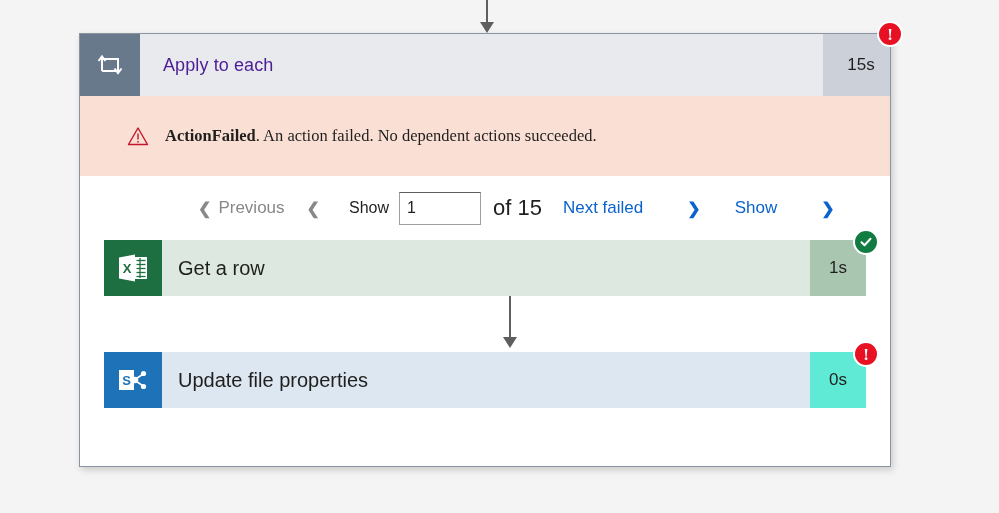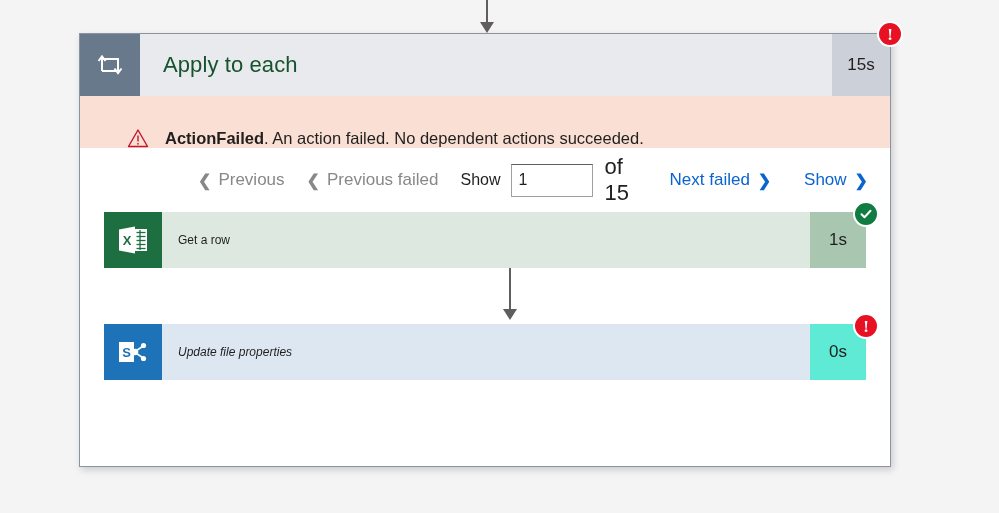--- a/index.html
+++ b/index.html
@@ -70,33 +70,34 @@
   }
   .header-title-cell {
     flex: 1 1 auto;
     background: #e9eaee;
     display: flex;
     align-items: center;
     padding-left: 23px;
     box-sizing: border-box;
   }
   .header-title {
-    font-size: 22px;
-    color: #14532d;
+    font-size: 18px;
+    color: #4c1d95;
     letter-spacing: 0.1px;
   }
   .header-duration-cell {
     width: 58px;
     flex: 0 0 58px;
     background: #ccd1d9;
     display: flex;
     align-items: center;
     justify-content: center;
     font-size: 17px;
     color: #201f1e;
+    padding-left: 9px;
   }
 
   
   .badge {
     position: absolute;
     width: 26px;
     height: 26px;
     border-radius: 50%;
     display: flex;
     align-items: center;
@@ -114,25 +115,26 @@
   }
   .badge-success {
     background: #107c41;
     color: #ffffff;
   }
   .badge-header-pos { right: -13px; top: -13px; }
 
   
   .error-banner {
     background: #fadfd5;
-    height: 52px;
-    display: flex;
-    align-items: flex-end;
+    height: 80px;
+    display: flex;
+    align-items: center;
     padding-left: 47px;
     box-sizing: border-box;
+    font-family: Liberation Serif, serif;
   }
   .warn-icon {
     margin-right: 16px;
     display: block;
   }
   .error-text {
     font-size: 16.5px;
     color: #201f1e;
   }
   .error-text b { font-weight: bold; }
@@ -147,21 +149,21 @@
     background: #ffffff;
   }
   .pager-btn {
     display: inline-flex;
     align-items: center;
     font-size: 17px;
     margin-right: 22px;
     white-space: nowrap;
   }
   .pager-btn.disabled { color: #8a8886; }
-  .pager-btn.link { color: #0b63ce; }
+  .pager-btn.link { color: #0b63ce; gap: 36px; }
   .chev {
     display: inline-block;
     font-weight: bold;
     font-size: 16px;
   }
   .chev-left { margin-right: 7px; }
   .chev-right { margin-left: 8px; }
   .pager-label {
     font-size: 16px;
     color: #201f1e;
@@ -205,39 +207,39 @@
     display: flex;
     align-items: center;
     justify-content: center;
   }
   .action-title-cell {
     flex: 1 1 auto;
     display: flex;
     align-items: center;
     padding-left: 16px;
     box-sizing: border-box;
-    font-size: 12px;
+    font-size: 20px;
     color: #201f1e;
   }
   .action-dur-cell {
     width: 56px;
     flex: 0 0 56px;
     display: flex;
     align-items: center;
     justify-content: center;
     font-size: 17px;
     color: #201f1e;
   }
 
   .row-success .action-icon-cell { background: #1d6f42; }
   .row-success .action-title-cell { background: #dde8e0; }
   .row-success .action-dur-cell { background: #a9c6b0; }
 
   .row-failed .action-icon-cell { background: #1d72b8; }
-  .row-failed .action-title-cell { background: #dde7f2; font-style: italic; }
+  .row-failed .action-title-cell { background: #dde7f2; }
   .row-failed .action-dur-cell { background: #5eead4; }
 
   .badge-row-pos { right: -13px; top: -11px; }
 
   
   .mid-connector {
     position: relative;
     height: 56px;
   }
   .mid-connector .conn-line {
@@ -295,21 +297,20 @@
     <span class="error-text"><b>ActionFailed</b><span>. An action failed. No dependent actions succeeded.</span></span>
   </div>
 
   <div class="pager">
     <span class="pager-btn disabled">
       <span class="chev chev-left">❮</span>
       <span>Previous</span>
     </span>
     <span class="pager-btn disabled">
       <span class="chev chev-left">❮</span>
-      <span>Previous failed</span>
     </span>
     <span class="pager-label">Show</span>
     <input class="pager-input" type="text" value="1" style="">
     <span class="pager-of">of 15</span>
     <span class="pager-btn link">
       <span>Next failed</span>
       <span class="chev chev-right">❯</span>
     </span>
     <span class="pager-spacer"></span>
     <span class="pager-btn link">

